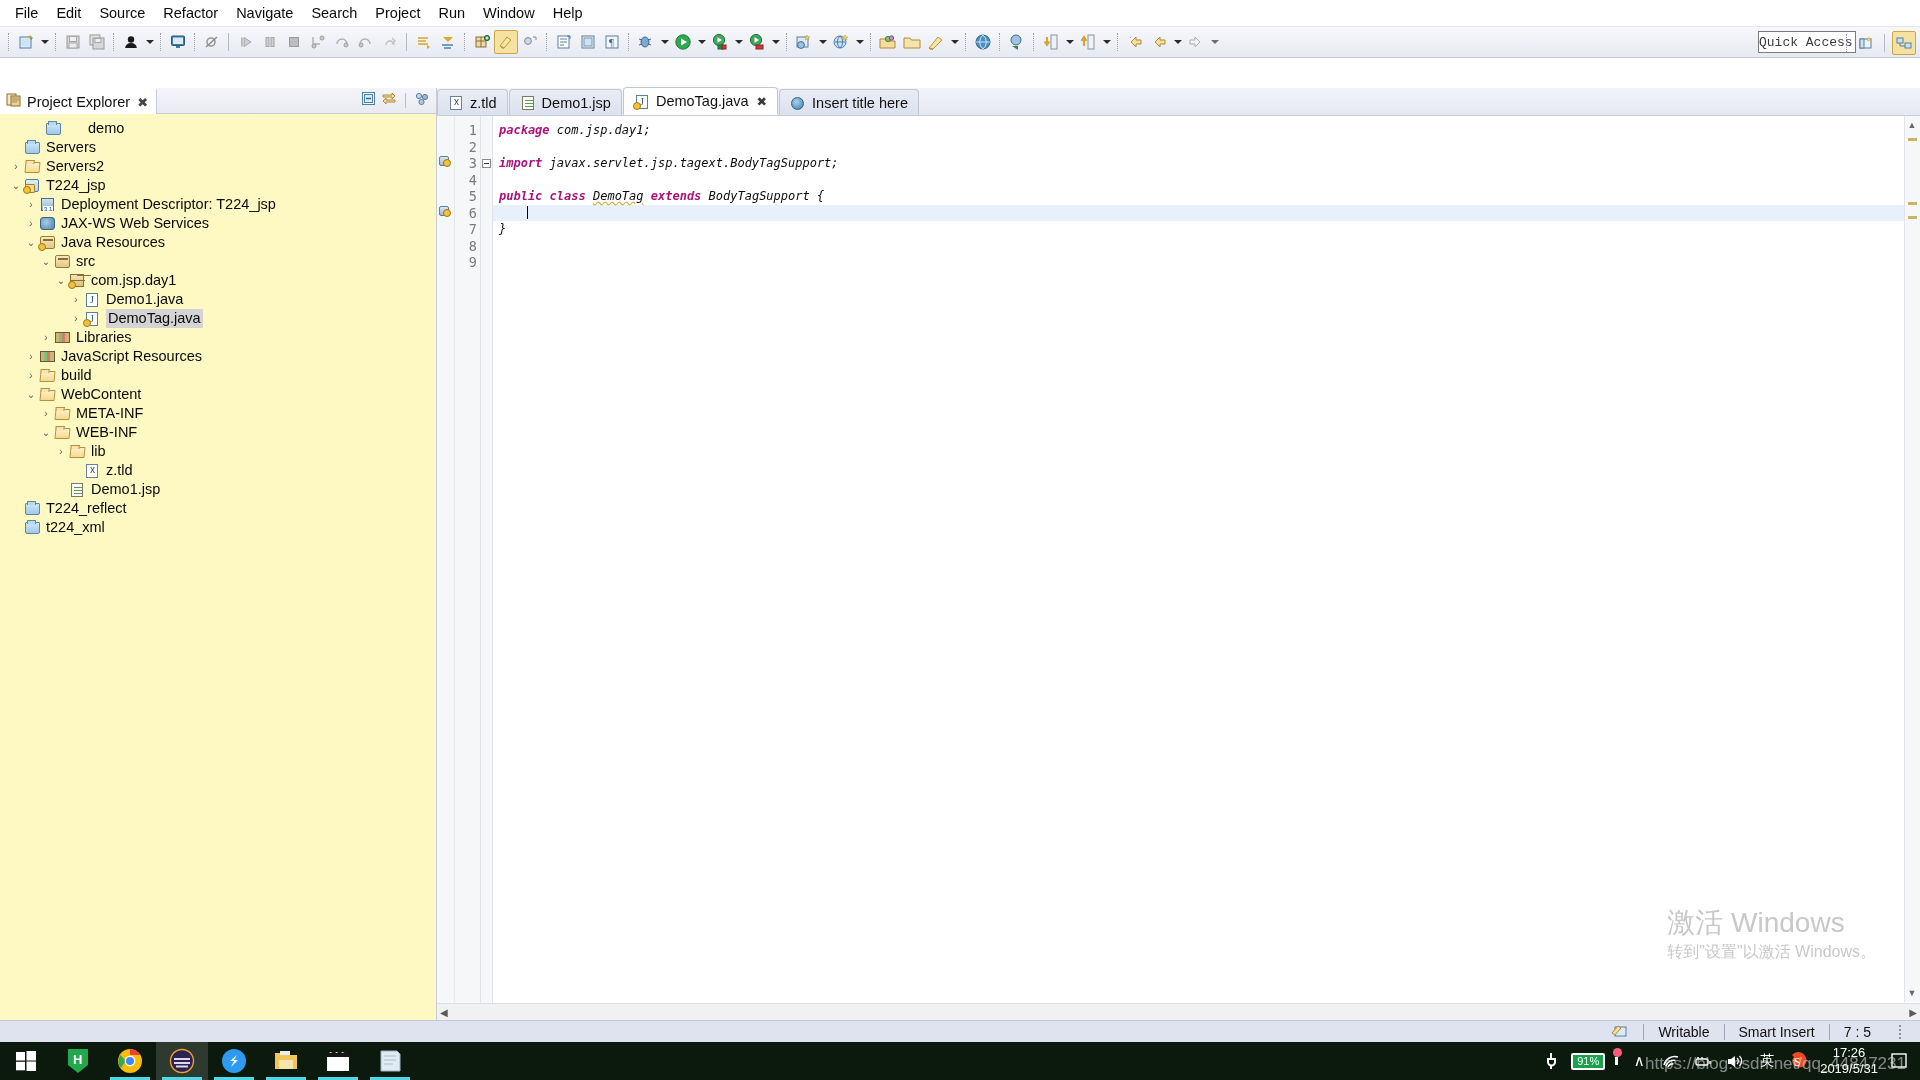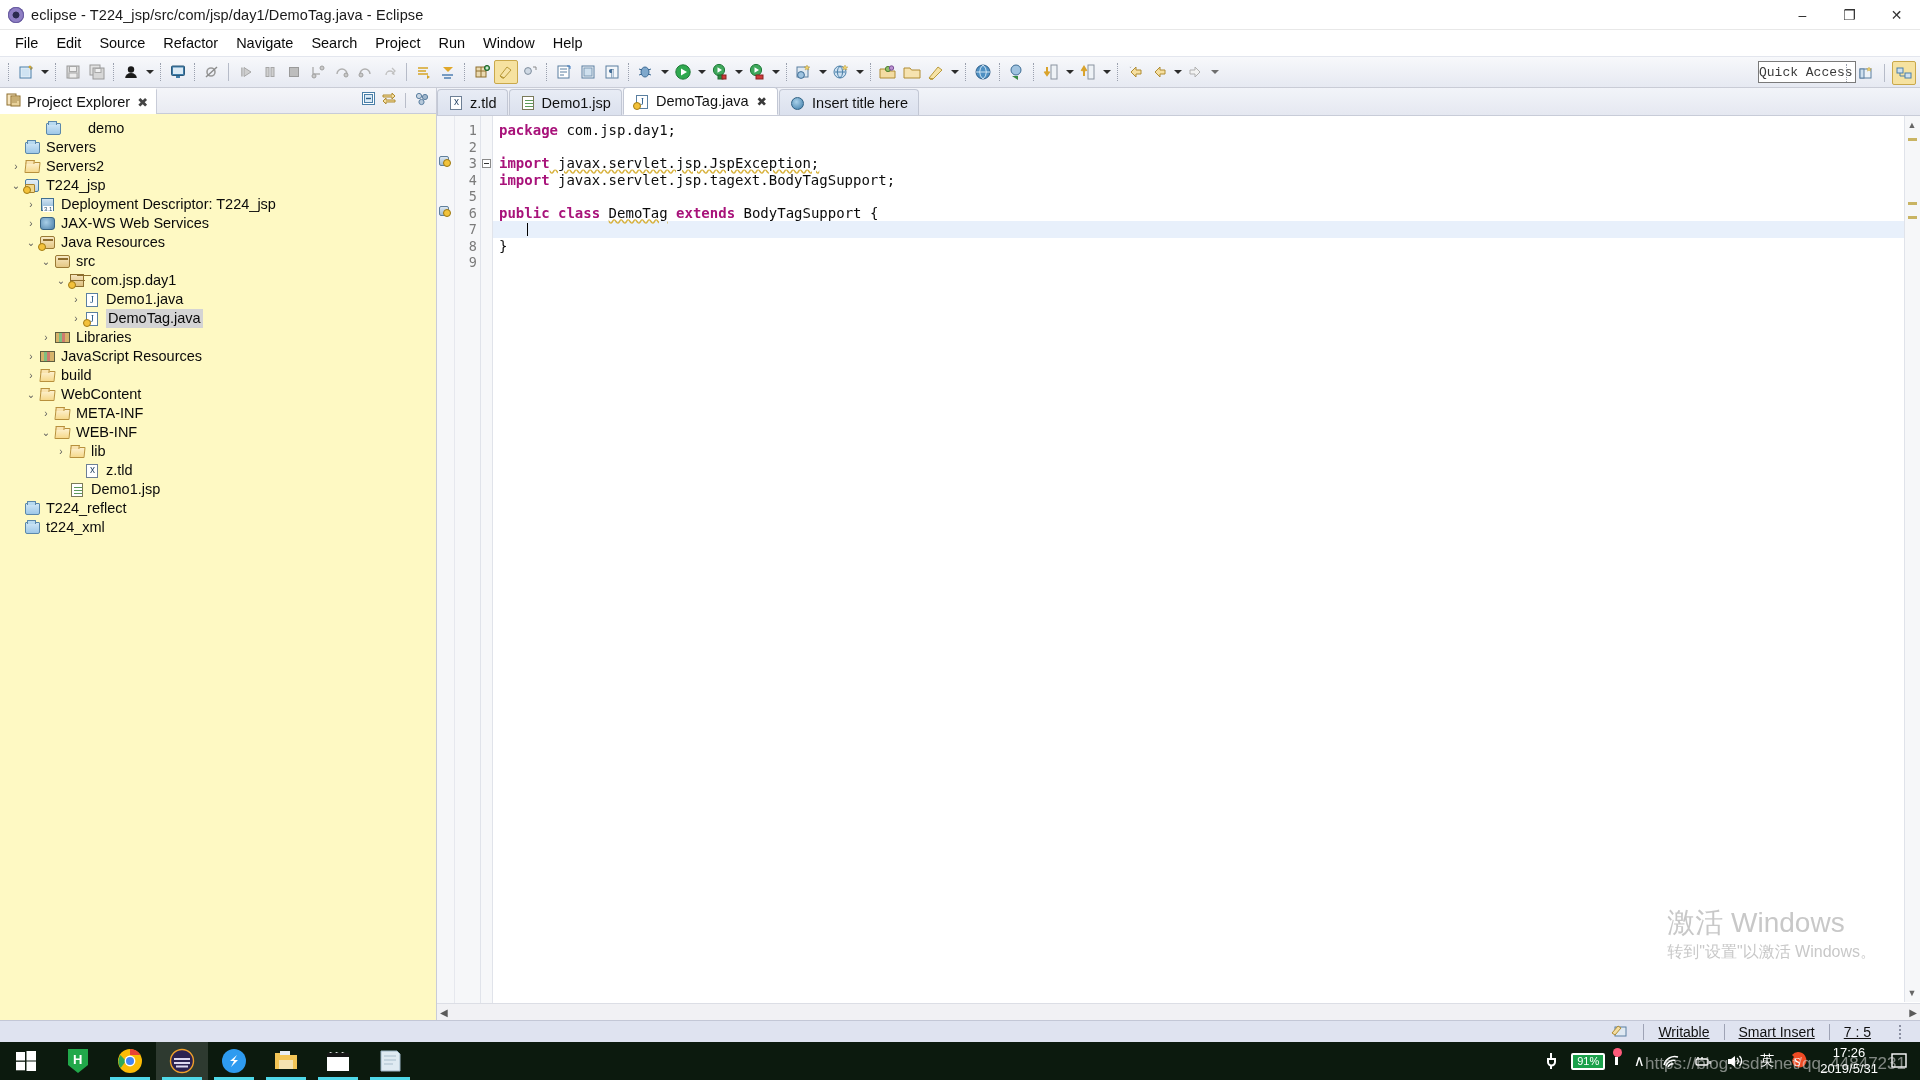--- a/index.html
+++ b/index.html
@@ -250,22 +250,23 @@
     width: 26px; background: #f6f7f9; border-right: 1px solid #e0e3ea;
     text-align: right; padding-top: 6px; padding-right: 3px;
     font-family: "DejaVu Sans Mono", monospace; font-size: 13.5px; color: #7b7b7b;
   }
   .fold-col {
     width: 12px; background: #f6f7f9; border-right: 1px solid #e0e3ea; padding-top: 6px;
     position: relative;
   }
   .code-area {
     flex: 1; position: relative; padding-top: 6px; background: #fff;
-    font-family: "DejaVu Sans Mono", monospace; font-size: 14px;
+    font-family: "DejaVu Sans Mono", monospace; font-size: 12px;
     overflow: hidden;
+    font-style: italic;
   }
   .cline { height: 16.5px; line-height: 16.5px; white-space: pre; padding-left: 6px; }
   .gline { height: 16.5px; line-height: 16.5px; }
   .cline.cur { background: #e8f0fb; }
   .kw { color: #a8127a; font-weight: bold; }
   .plain { color: #0b0b0b; }
   .warnline { text-decoration: underline; text-decoration-style: wavy; text-decoration-color: #d7b13c; }
   .caret {
     display: inline-block; width: 1px; height: 13px; background: #000;
     vertical-align: -2px; margin-left: 28px;
@@ -309,21 +310,21 @@
   }
   .wm1 { font-size: 28px; line-height: 34px; margin-top: 32px; }
   .wm2 { font-size: 16px; line-height: 24px; }
 
   
   .statusbar {
     position: absolute; left: 0; right: 0; bottom: 38px; height: 22px;
     background: #dfe3f0; border-top: 1px solid #c3c7d6;
     display: flex; align-items: center; font-size: 14px; color: #101010;
   }
-  .st-cell { padding: 0 14px; height: 40px; display: flex; align-items: center; text-decoration: underline; }
+  .st-cell { padding: 0 14px; height: 40px; display: flex; align-items: center; }
   .st-div { width: 1px; height: 16px; background: #9ea3b5; }
   .st-icon { width: 18px; height: 16px; position: relative; }
   .st-dots { width: 3px; height: 14px; border-left: 2px dotted #8b90a2; margin-left: 14px; }
 
   
   .taskbar {
     position: absolute; left: 0; right: 0; bottom: 0; height: 38px;
     background: #0c1a0e;
     display: flex; align-items: center;
   }
@@ -358,29 +359,20 @@
     position: absolute; right: 14px; bottom: 6px;
     font-size: 17px; color: rgba(225,225,225,0.55);
     white-space: nowrap; pointer-events: none;
   }
 </style>
 </head>
 <body>
 
 <div id="app">
 
-  <div class="titlebar">
-    <div class="title-icon"></div>
-    <div class="title-text">eclipse - T224_jsp/src/com/jsp/day1/DemoTag.java - Eclipse</div>
-    <div class="win-ctrls">
-      <div class="win-btn">–</div>
-      <div class="win-btn">❐</div>
-      <div class="win-btn close">✕</div>
-    </div>
-  </div>
 
   <div class="menubar">
     <div class="menu-item">File</div>
     <div class="menu-item">Edit</div>
     <div class="menu-item">Source</div>
     <div class="menu-item">Refactor</div>
     <div class="menu-item">Navigate</div>
     <div class="menu-item">Search</div>
     <div class="menu-item">Project</div>
     <div class="menu-item">Run</div>
@@ -944,21 +936,20 @@
             <div class="gline" style="display: flex; align-items: center;"></div>
             <div class="gline" style="display: flex; align-items: center;"></div>
             <div class="gline" style="display: flex; align-items: center;"></div>
             <div class="gline" style="display: flex; align-items: center;"></div>
             <div class="gline" style="display: flex; align-items: center;"></div>
             <div class="gline" style="display: flex; align-items: center;"></div>
           </div>
         <div class="code-area" id="code-area">
             <div class="cline"><span class="kw">package</span><span class="plain"> com.jsp.day1;</span></div>
             <div class="cline">&nbsp;</div>
-            <div class="cline"><span class="kw">import</span><span class="plain warnline"> javax.servlet.jsp.JspException;</span></div>
             <div class="cline"><span class="kw">import</span><span class="plain"> javax.servlet.jsp.tagext.BodyTagSupport;</span></div>
             <div class="cline">&nbsp;</div>
             <div class="cline"><span class="kw">public</span><span class="plain"> </span><span class="kw">class</span><span class="plain"> </span><span class="plain warnline">DemoTag</span><span class="plain"> </span><span class="kw">extends</span><span class="plain"> BodyTagSupport {</span></div>
             <div class="cline cur"><span class="caret"></span></div>
             <div class="cline"><span class="plain">}</span></div>
             <div class="cline">&nbsp;</div>
           </div>
       </div>
 
       <div class="ovr-right">

